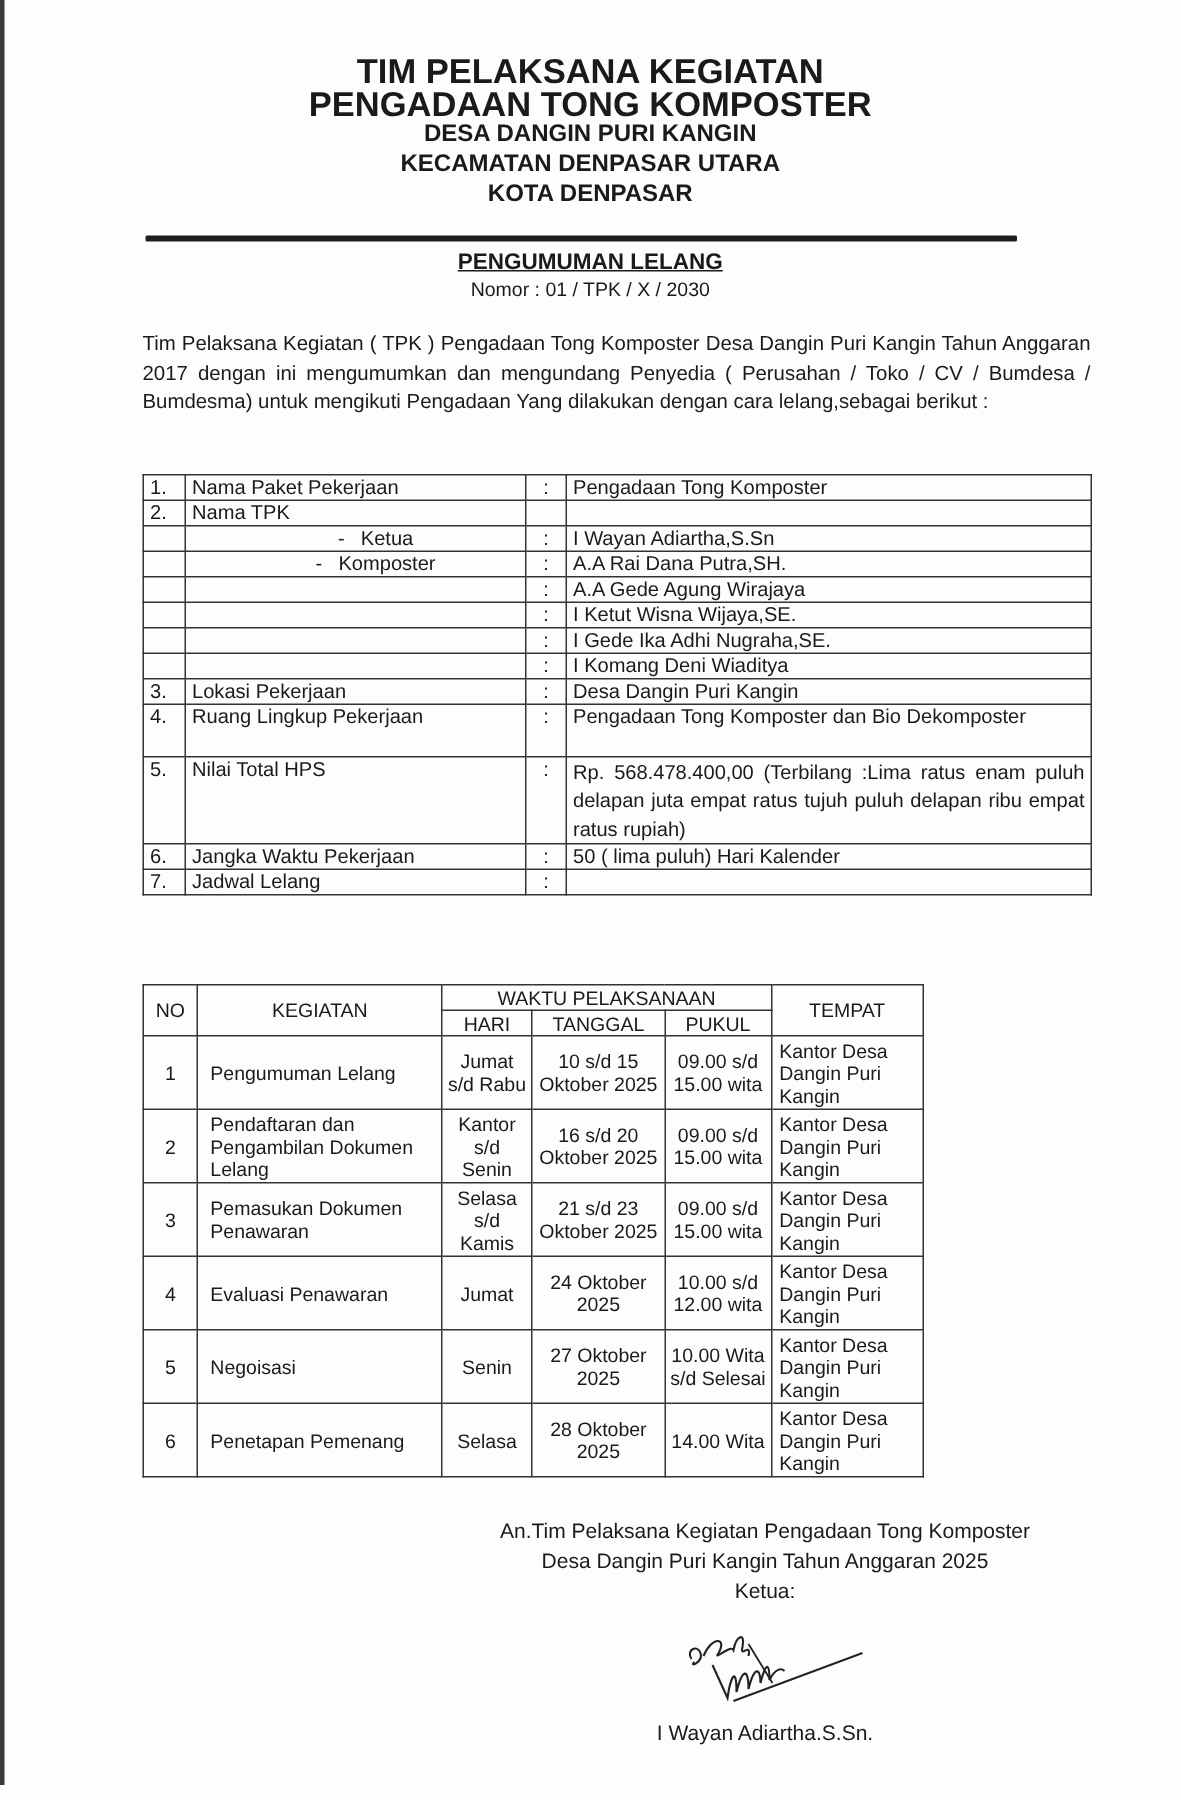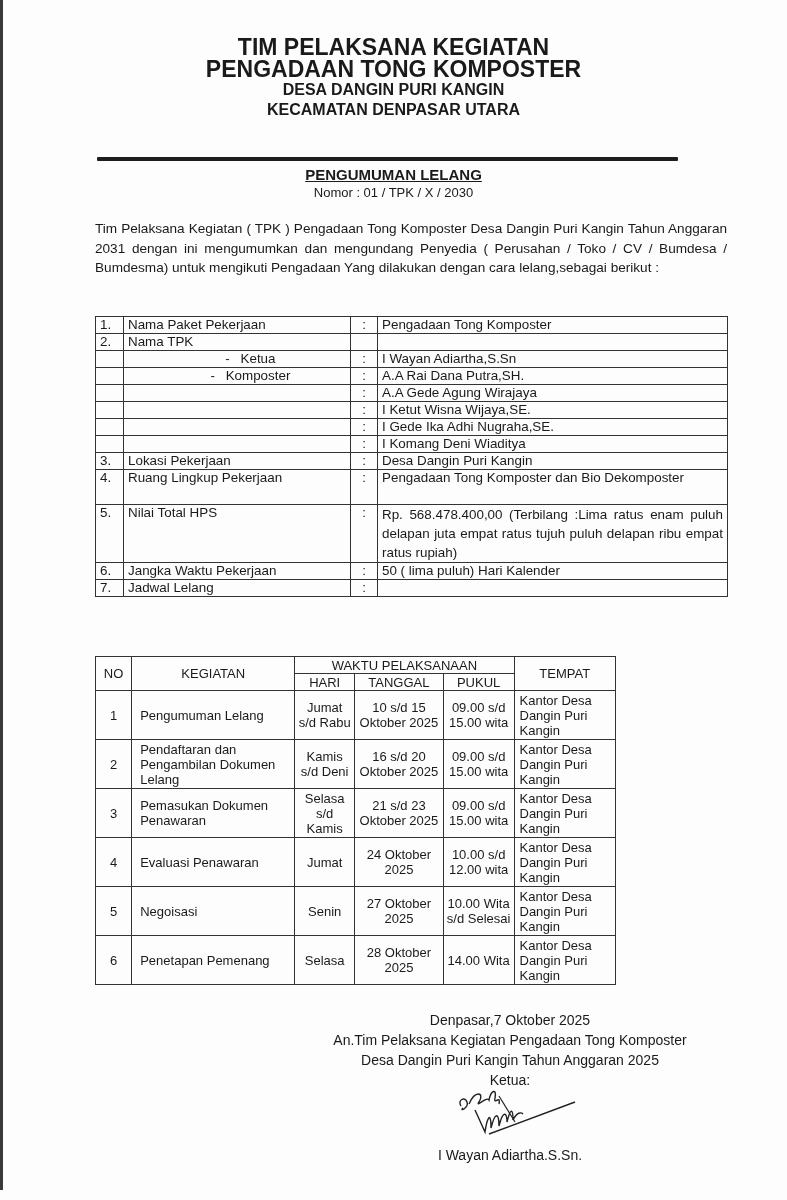--- a/index.html
+++ b/index.html
@@ -47,31 +47,32 @@
 </head>
 <body>
 
 <div class="edge"></div>
 
 <div class="header">
   <div class="l1">TIM PELAKSANA KEGIATAN</div>
   <div class="l1">PENGADAAN TONG KOMPOSTER</div>
   <div class="l2">DESA DANGIN PURI KANGIN</div>
   <div class="l2">KECAMATAN DENPASAR UTARA</div>
+  <div class="l2">KOTA DENPASAR</div>
 </div>
 
 <div class="rule"></div>
 
 <div class="title">
   <div class="t">PENGUMUMAN LELANG</div>
   <div class="n">Nomor : 01 / TPK / X / 2030</div>
 </div>
 
 <div class="intro">
-  <p>Tim Pelaksana Kegiatan ( TPK ) Pengadaan Tong Komposter Desa Dangin Puri Kangin Tahun Anggaran 2031 dengan ini mengumumkan dan mengundang Penyedia ( Perusahan / Toko / CV / Bumdesa / Bumdesma) untuk mengikuti Pengadaan Yang dilakukan dengan cara lelang,sebagai berikut :</p>
+  <p>Tim Pelaksana Kegiatan ( TPK ) Pengadaan Tong Komposter Desa Dangin Puri Kangin Tahun Anggaran 2017 dengan ini mengumumkan dan mengundang Penyedia ( Perusahan / Toko / CV / Bumdesa / Bumdesma) untuk mengikuti Pengadaan Yang dilakukan dengan cara lelang,sebagai berikut :</p>
 </div>
 
 <table class="t1">
   <tbody id="t1body">
       <tr>
         <td class="c-no">1.</td>
         <td class="c-lbl">Nama Paket Pekerjaan</td>
         <td class="c-col">:</td>
         <td class="val">Pengadaan Tong Komposter</td>
       </tr>
@@ -169,21 +170,21 @@
         <td class="c-center">1</td>
         <td class="c-act">Pengumuman Lelang</td>
         <td class="c-center">Jumat s/d Rabu</td>
         <td class="c-center">10 s/d 15 Oktober 2025</td>
         <td class="c-center">09.00 s/d 15.00 wita</td>
         <td class="c-place">Kantor Desa Dangin Puri Kangin</td>
       </tr>
       <tr>
         <td class="c-center">2</td>
         <td class="c-act">Pendaftaran dan Pengambilan Dokumen Lelang</td>
-        <td class="c-center">Kamis s/d Deni</td>
+        <td class="c-center">Kantor s/d Senin</td>
         <td class="c-center">16 s/d 20 Oktober 2025</td>
         <td class="c-center">09.00 s/d 15.00 wita</td>
         <td class="c-place">Kantor Desa Dangin Puri Kangin</td>
       </tr>
       <tr>
         <td class="c-center">3</td>
         <td class="c-act">Pemasukan Dokumen Penawaran</td>
         <td class="c-center">Selasa s/d Kamis</td>
         <td class="c-center">21 s/d 23 Oktober 2025</td>
         <td class="c-center">09.00 s/d 15.00 wita</td>
@@ -210,21 +211,20 @@
         <td class="c-act">Penetapan Pemenang</td>
         <td class="c-center">Selasa</td>
         <td class="c-center">28 Oktober 2025</td>
         <td class="c-center">14.00 Wita</td>
         <td class="c-place">Kantor Desa Dangin Puri Kangin</td>
       </tr>
     </tbody>
 </table>
 
 <div class="footer">
-  <div>Denpasar,7 Oktober 2025</div>
   <div>An.Tim Pelaksana Kegiatan Pengadaan Tong Komposter</div>
   <div>Desa Dangin Puri Kangin Tahun Anggaran 2025</div>
   <div>Ketua:</div>
 </div>
 
 <svg class="sig" viewBox="0 0 130 60">
   <path d="M6 24 C 2 18, 10 14, 12 20 C 14 26, 4 30, 8 26" fill="none" stroke="#222" stroke-width="1.4"></path>
   <path d="M14 22 C 20 8, 30 10, 24 20 C 20 26, 32 14, 34 18 C 36 8, 42 6, 40 16 C 38 24, 46 12, 44 22" fill="none" stroke="#222" stroke-width="1.4"></path>
   <path d="M20 28 L 30 50 C 32 36, 36 28, 36 46 C 40 30, 44 30, 44 44 C 48 28, 52 30, 52 40 C 56 24, 58 28, 58 38 C 62 30, 66 30, 68 32" fill="none" stroke="#222" stroke-width="1.4"></path>
   <path d="M44 14 L 60 40" fill="none" stroke="#222" stroke-width="1.2"></path>

